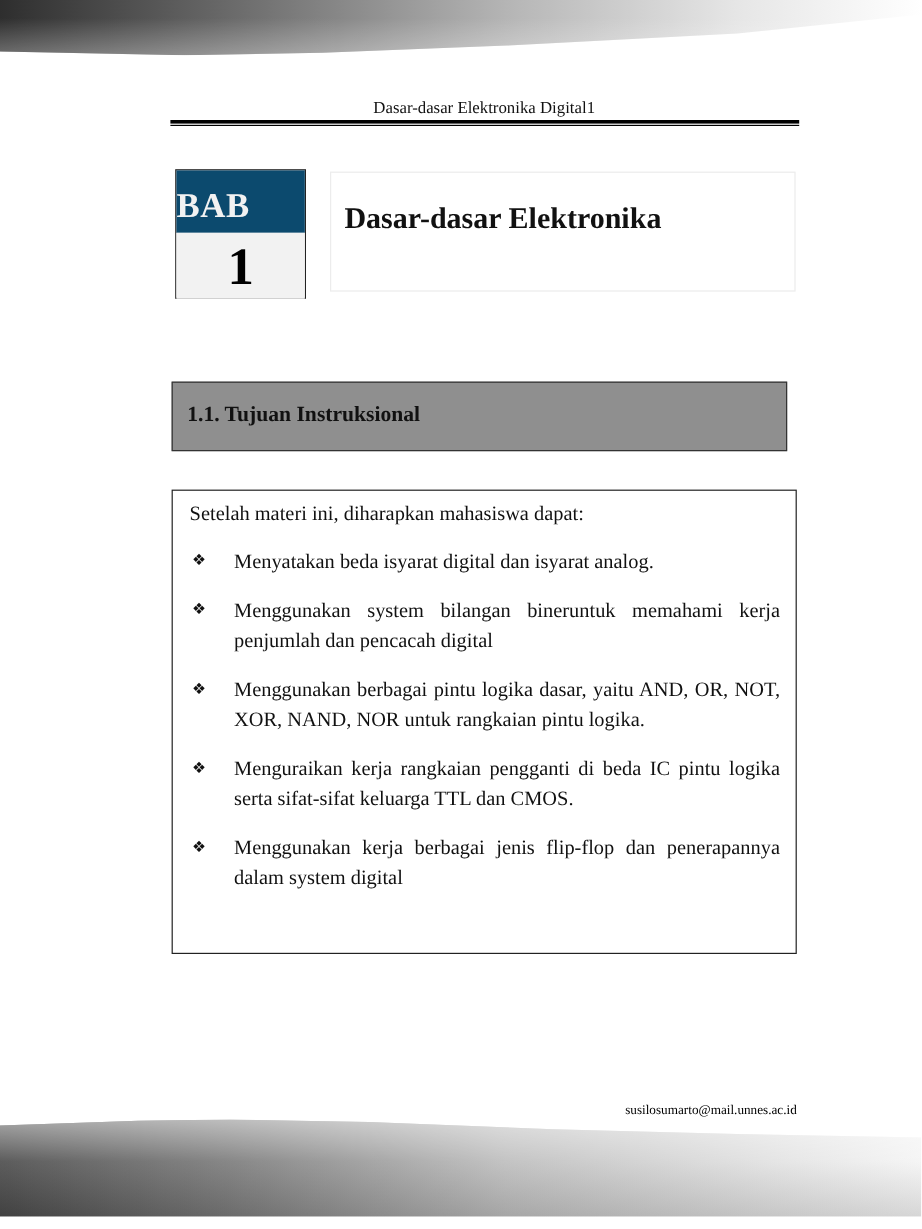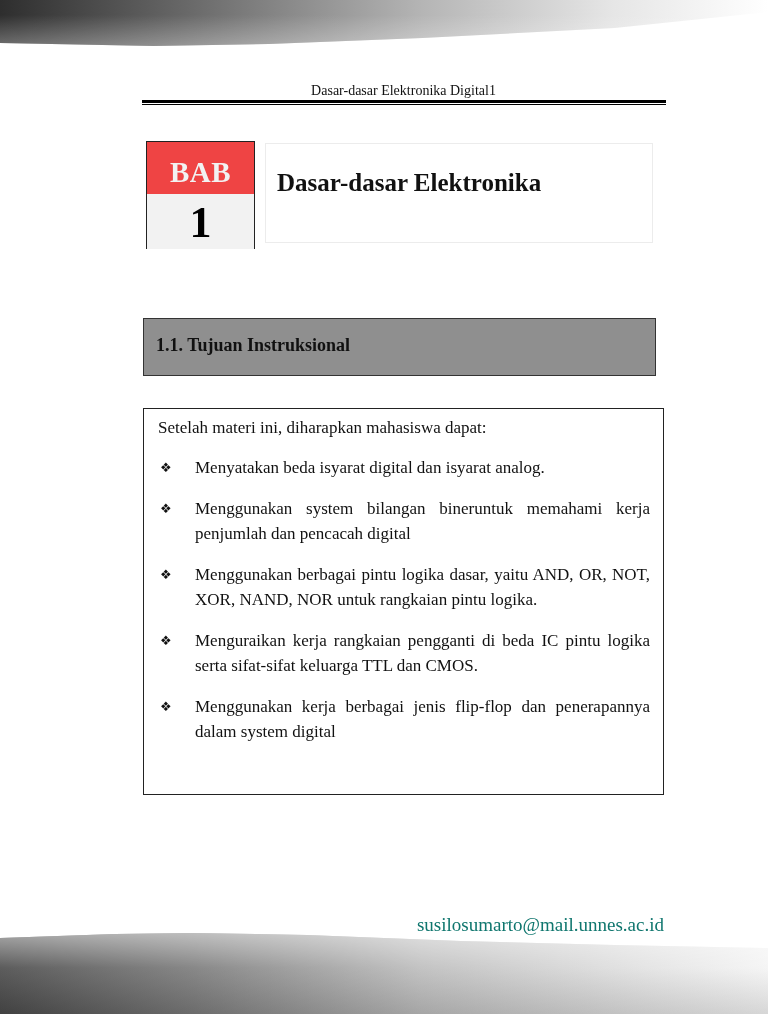--- a/index.html
+++ b/index.html
@@ -66,40 +66,40 @@
 
     .chapter-box {
       position: absolute;
       left: 146px; top: 141px;
       width: 109px; height: 108px;
       border: 1px solid #222;
       box-sizing: border-box;
     }
     .chapter-top {
       height: 52px;
-      background: #ef4444;
+      background: #0c4a6e;
       color: #f2f2f2;
       font-weight: bold;
       font-size: 29px;
-      text-align: center;
+      text-align: left;
       line-height: 60px;
       letter-spacing: 0.5px;
     }
     .chapter-bottom {
       height: 55px;
       background: #f2f2f2;
       color: #000;
       font-weight: bold;
       font-size: 44px;
       text-align: center;
       line-height: 58px;
     }
     .title-box {
       position: absolute;
-      left: 265px; top: 143px;
+      left: 275px; top: 143px;
       width: 388px; height: 100px;
       border: 1px solid #ececec;
       box-sizing: border-box;
       padding: 14px 0 0 11px;
     }
     .chapter-title {
       font-weight: bold;
       font-size: 25px;
       line-height: 49px;
       margin: 0;
@@ -158,23 +158,23 @@
       flex: 1;
       font-size: 17px;
       line-height: 25px;
       text-align: justify;
       text-align-last: left;
     }
 
     .footer-email {
       position: absolute;
       right: 104px; top: 916px;
-      font-size: 19px;
+      font-size: 11px;
       line-height: 18px;
-      color: #0f766e;
+      color: #000000;
     }
   </style>
 </head>
 <body>
 
 <div class="swoosh-top"></div>
 
 <div class="running-header">
   <span>Dasar-dasar Elektronika Digital</span>
   <span>1</span>

